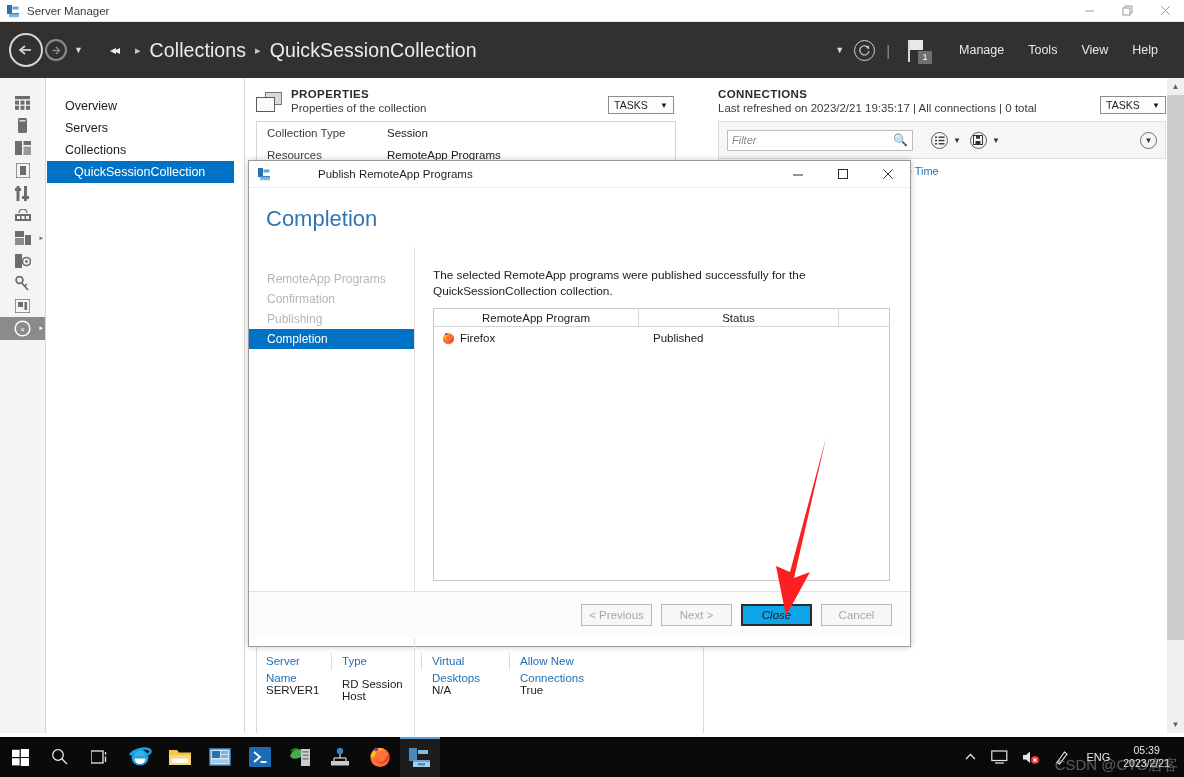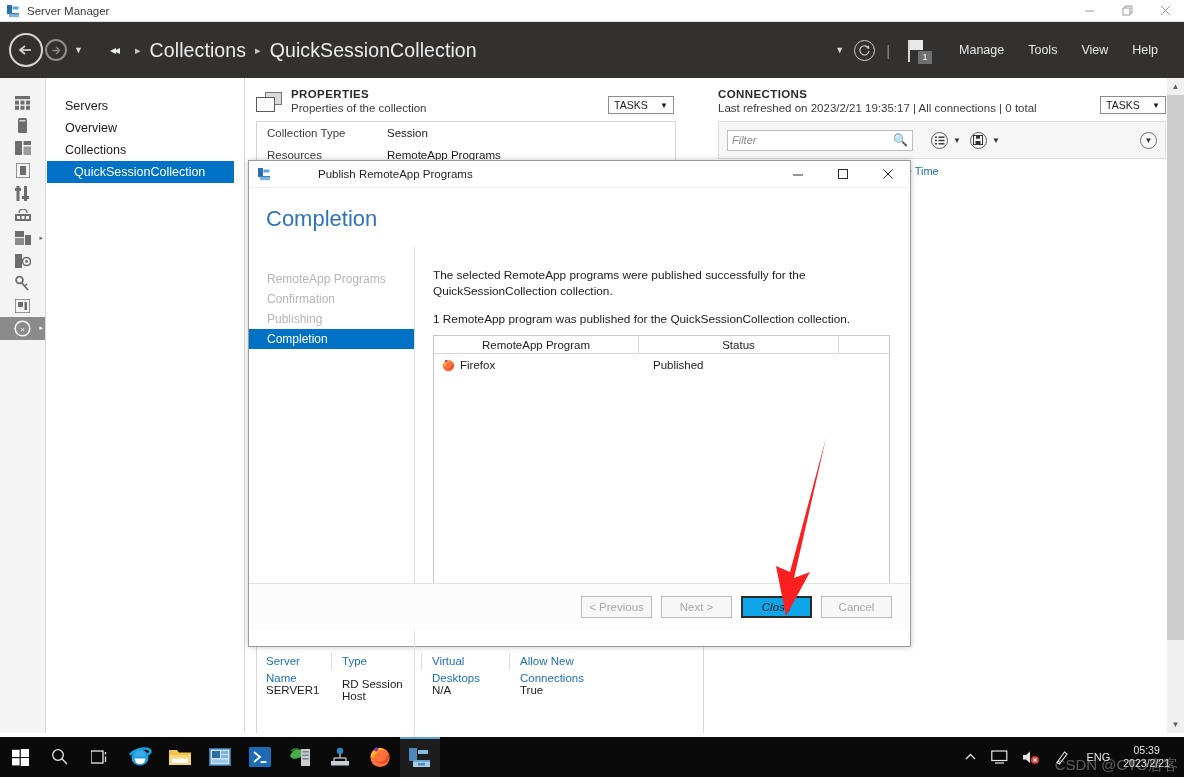--- a/index.html
+++ b/index.html
@@ -155,21 +155,21 @@
   .dlg-p2 { font-size:11.8px; color:#1b1b1b; margin-top:13px; }
   .grid-box { margin-top:9px; border:1px solid #c9c9c9; height:273px; background:#fff; }
   .grid-head { display:flex; height:18px; border-bottom:1px solid #d6d6d6; font-size:11.5px; color:#1b1b1b; }
   .gh { border-right:1px solid #d6d6d6; display:flex; align-items:center; justify-content:center; }
   .gh:last-child { border-right:none; }
   .grid-row { display:flex; height:22px; align-items:center; font-size:11.5px; }
   .gc-name { width:205px; display:flex; align-items:center; padding-left:8px; color:#1b1b1b; }
   .gc-status { width:200px; color:#1b1b1b; padding-left:14px; }
   .ff-ico { width:13px; height:13px; margin-right:5px; flex:none; }
   .dlg-footer {
-    position:absolute; left:0; bottom:16px; width:661px; height:47px;
+    position:absolute; left:0; bottom:8px; width:661px; height:47px;
     background:#fcfcfc; border-top:1px solid #e2e2e2;
     display:flex; align-items:center; justify-content:flex-end; padding-right:18px; gap:9px;
   }
   .wbtn { width:71px; height:22px; border:1px solid #b9b9b9; background:#f7f7f7;
           font-size:11.5px; color:#a7a7a7; display:flex; align-items:center; justify-content:center; }
   .wbtn.enabled { color:#1b1b1b; border:1px solid #9d9d9d; }
   .wbtn.default { border:2px solid #2b2b2b; background:#0ea5e9;font-style:italic; }
 
   
   .red-arrow { position:absolute; left:740px; top:430px; width:120px; height:200px; pointer-events:none; }
@@ -347,22 +347,22 @@
     <div class="rail-item sel">
       <svg width="17" height="17">
           <circle cx="8.5" cy="8.5" r="7.3" fill="none" stroke="#ffffff" stroke-width="1.5"></circle>
       <text x="8.5" y="12" font-size="8" fill="#ffffff" text-anchor="middle" font-family="Liberation Sans">×</text>
         </svg>
       <span class="rail-tri">▸</span>
     </div>
   </div>
 
   <div class="navlist">
+    <div class="nav-item">Overview</div>
     <div class="nav-item">Servers</div>
-    <div class="nav-item">Overview</div>
     <div class="nav-item">Collections</div>
     <div class="nav-item child active">QuickSessionCollection</div>
   </div>
 
   <div class="main">
 
     <div style="position:absolute;left:0;top:0;width:440px;">
       <div class="panel-head">
         <div class="panel-icon-props">
           <div class="sq-back"></div>
@@ -495,21 +495,20 @@
     <div class="dlg-body">
       <div class="steps">
         <div class="step">RemoteApp Programs</div>
         <div class="step">Confirmation</div>
         <div class="step">Publishing</div>
         <div class="step active">Completion</div>
       </div>
 
       <div class="dlg-content">
         <div class="dlg-p">The selected RemoteApp programs were published successfully for the QuickSessionCollection collection.</div>
-        <div class="dlg-p2">1 RemoteApp program was published for the QuickSessionCollection collection.</div>
 
         <div class="grid-box">
           <div class="grid-head">
             <div class="gh" style="width:205px">RemoteApp Program</div>
             <div class="gh" style="width:200px">Status</div>
             <div class="gh" style="flex:1"></div>
           </div>
           <div class="grid-row">
             <div class="gc-name">
               <span class="ff-ico">

